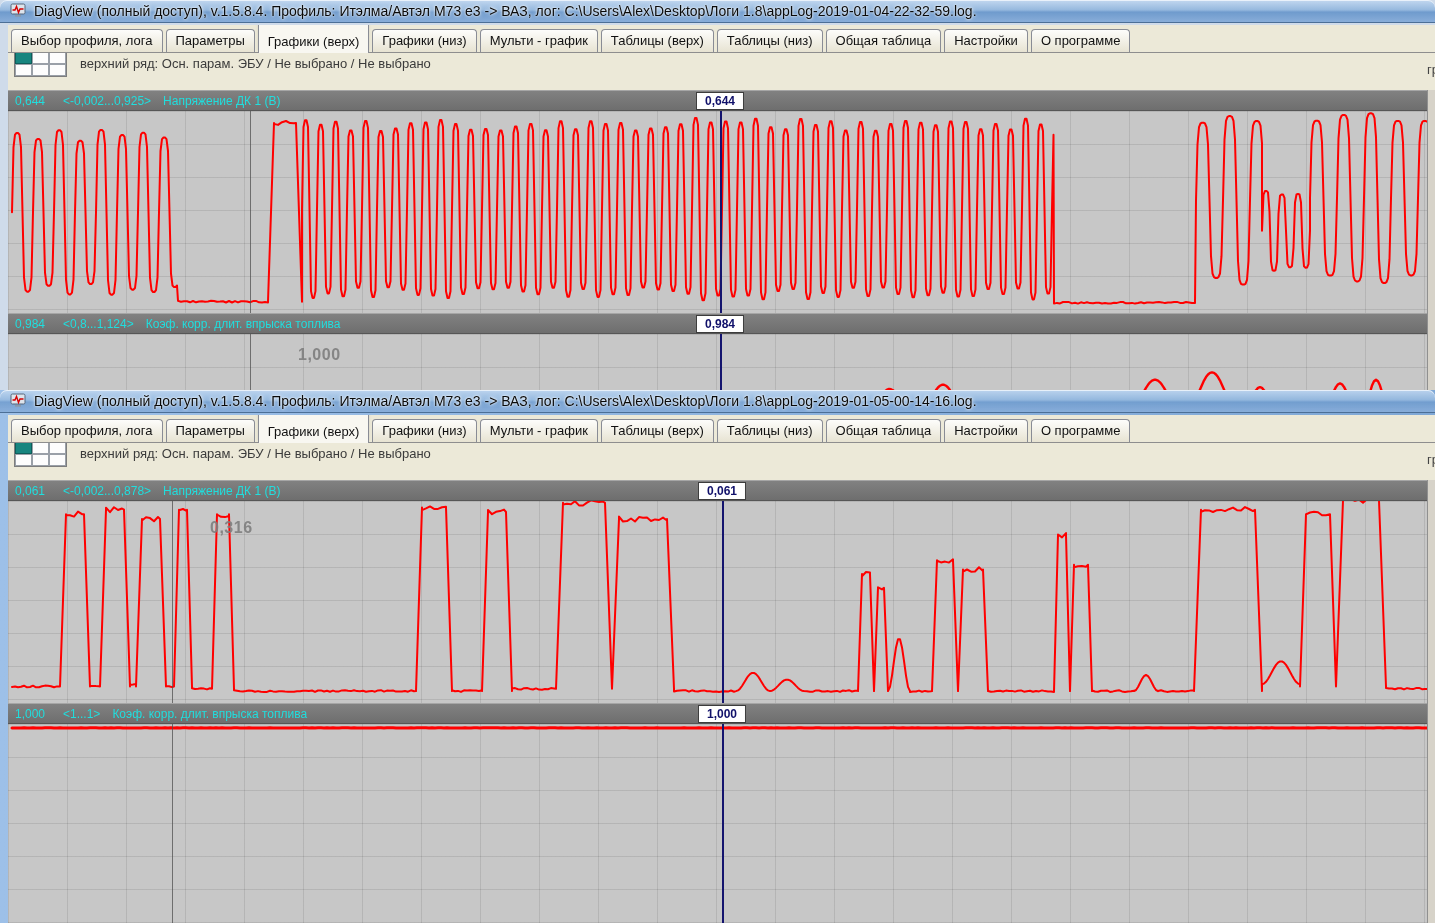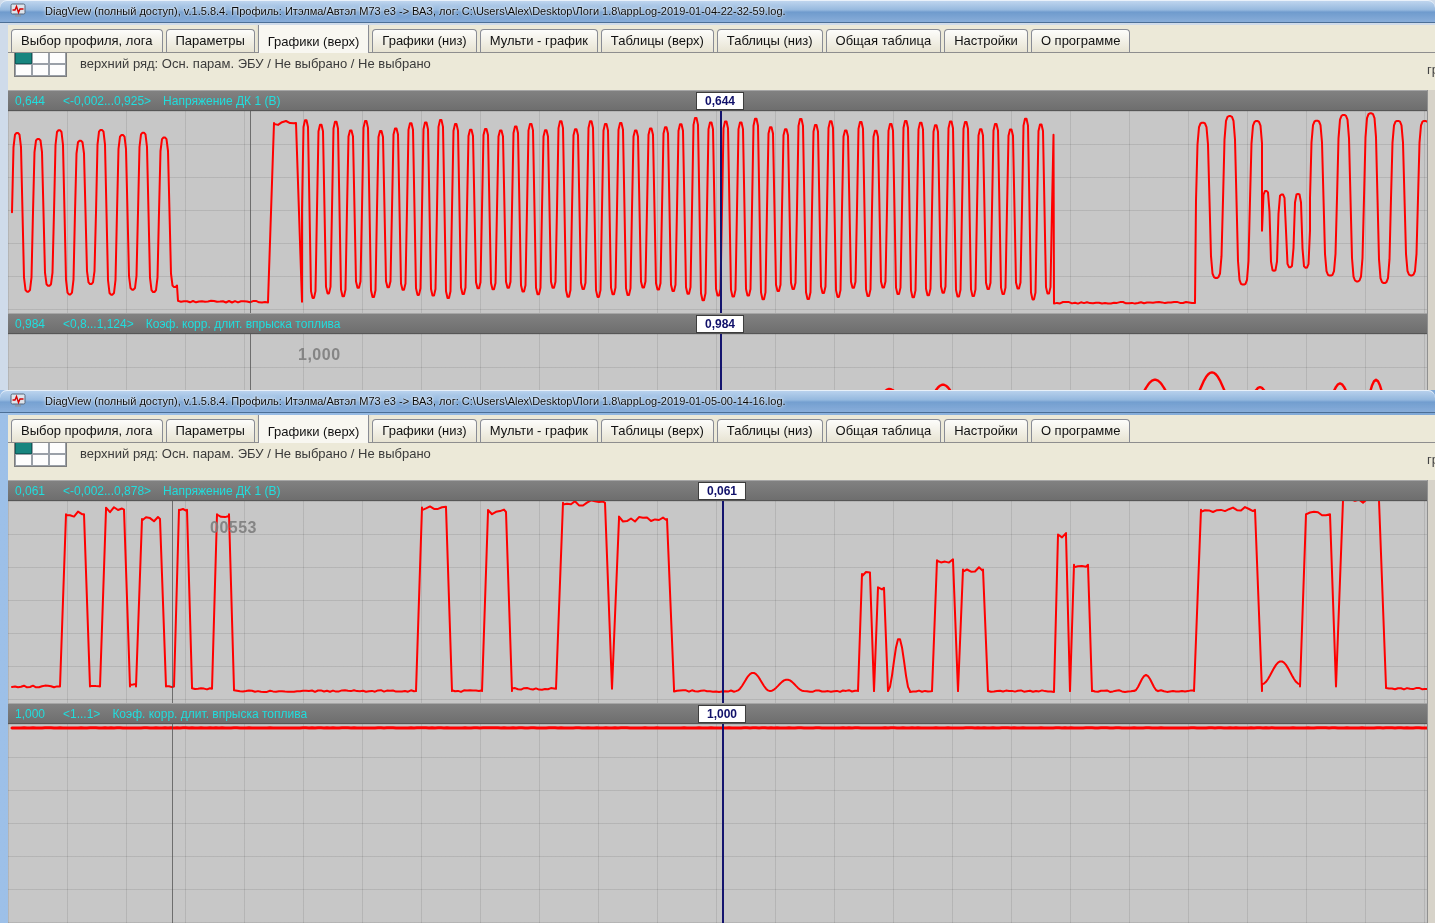--- a/index.html
+++ b/index.html
@@ -3,25 +3,25 @@
 <meta charset="utf-8">
 <style>
   *{margin:0;padding:0;box-sizing:border-box;}
   html,body{width:1435px;height:923px;overflow:hidden;}
   body{position:relative;background:#6f96c2;font-family:"Liberation Sans",sans-serif;}
 
   .window{position:absolute;left:0;width:1435px;}
   .win1{top:0;height:420px;z-index:1;background:#cfdbea;}
   .win2{top:390px;height:533px;z-index:2;background:linear-gradient(90deg,#9dc0e8,#7fa8d6);}
 
-  .titlebar{height:23px;display:flex;align-items:center;gap:19px;padding:0 10px;
+  .titlebar{height:23px;display:flex;align-items:center;gap:8px;padding:0 10px;
     background:linear-gradient(to bottom,#c3d8f0 0%,#96b9de 45%,#6f9bcd 55%,#88add9 100%);
     border-bottom:1px solid #4c6f96;border-radius:7px 7px 0 0;
     box-shadow:inset 0 1px rgba(255,255,255,.65);
-    font-size:11px;color:#0a0a0a;text-shadow:0 0 4px #fff,0 0 2px #fff;white-space:nowrap;overflow:hidden;}
+    font-size:14px;color:#0a0a0a;text-shadow:0 0 4px #fff,0 0 2px #fff;white-space:nowrap;overflow:hidden;}
   .win2 .titlebar{background:linear-gradient(to bottom,rgba(195,216,240,.88) 0%,rgba(150,185,222,.84) 45%,rgba(111,155,205,.84) 55%,rgba(136,173,217,.9) 100%);backdrop-filter:blur(1.5px);}
 
   .winbody{position:absolute;left:8px;right:0;top:25px;bottom:0;background:#ece9d8;overflow:hidden;}
 
   .tabbar{display:flex;align-items:flex-end;gap:3px;height:28px;padding:3px 2px 0 3px;background:#ece9d8;border-bottom:1px solid #8e8e8e;}
   .tab{border:1px solid #898c95;border-bottom:none;border-radius:4px 4px 0 0;padding:3px 9px 4px;
     font-size:13px;color:#111;background:linear-gradient(#fdfdfb,#e7e3d2);white-space:nowrap;cursor:default;}
   .tab.active{background:#f8f7f1;position:relative;top:1px;padding-top:15px;box-shadow:0 -2px 3px rgba(0,0,0,.10);}
 
   .toolbar{height:37px;display:flex;align-items:center;padding:0 10px 16px 6px;background:#ece9d8;position:relative;overflow:hidden;}
@@ -162,21 +162,21 @@
         <span class="range">&lt;-0,002...0,878&gt;</span>
         <span class="pname">Напряжение ДК 1 (В)</span>
         <span class="cursor-box" style="left: 714px;">0,061</span>
       </div>
       <div class="plot" style="height:202px">
         <svg width="1420" height="202">
             <path d="M4.0 185.9L7.0 185.5L10.0 186.3L13.0 185.8L16.0 184.7L19.0 186.3L22.0 186.0L25.0 184.7L28.0 186.3L31.0 186.2L34.0 185.3L37.0 184.6L40.0 184.7L43.0 185.2L46.0 186.3L49.0 185.4L52.0 185.2L52.0 185.5L58.0 13.3L58.0 14.3L62.0 14.2L66.0 15.6L70.0 10.6L74.0 13.2L76.0 13.3L82.0 185.5L82.0 184.7L85.0 184.9L88.0 185.1L91.0 185.2L92.0 185.5L98.0 8.7L98.0 6.7L102.0 11.2L106.0 6.2L110.0 9.0L114.0 7.5L116.0 8.7L122.0 185.5L122.0 184.0L125.0 183.6L128.0 183.1L128.0 185.5L134.0 17.9L134.0 19.5L138.0 16.3L142.0 17.1L146.0 20.3L150.0 16.0L152.0 17.9L158.0 185.5L158.0 185.3L161.0 185.2L164.0 186.1L166.0 185.5L171.0 8.7L171.0 9.2L175.0 8.0L179.0 10.2L179.0 8.7L184.0 185.5L184.0 187.3L187.0 188.0L190.0 187.7L193.0 187.3L196.0 187.6L199.0 188.4L202.0 187.2L204.0 187.8L209.0 13.3L209.0 13.5L213.0 15.8L217.0 16.1L221.0 15.0L221.0 13.3L226.0 187.8L226.0 189.2L229.0 189.7L232.0 190.2L235.0 190.4L238.0 190.0L241.0 189.4L244.0 189.8L247.0 190.8L250.0 190.1L253.0 190.8L256.0 190.9L259.0 190.9L262.0 189.7L265.0 190.4L268.0 190.7L271.0 190.2L274.0 190.2L277.0 190.5L280.0 190.7L283.0 190.8L286.0 190.8L289.0 190.3L292.0 190.3L295.0 189.7L298.0 189.7L301.0 190.0L304.0 189.5L307.0 190.9L310.0 189.5L313.0 189.4L316.0 190.5L319.0 189.7L322.0 190.7L325.0 189.6L328.0 190.6L331.0 190.4L334.0 189.4L337.0 189.2L340.0 189.7L343.0 190.1L346.0 189.2L349.0 190.1L352.0 190.2L355.0 189.8L358.0 190.8L361.0 190.3L364.0 189.9L367.0 190.7L370.0 189.4L373.0 189.2L376.0 190.6L379.0 189.6L382.0 189.7L385.0 189.5L388.0 190.6L391.0 190.4L394.0 190.5L397.0 190.1L400.0 190.7L403.0 189.3L406.0 190.2L408.0 190.1L414.0 6.4L414.0 9.1L418.0 7.4L422.0 5.4L426.0 7.9L430.0 7.9L434.0 6.3L438.0 5.7L438.0 6.4L444.0 190.1L444.0 189.3L447.0 190.2L450.0 189.9L453.0 190.9L456.0 189.3L459.0 189.5L462.0 189.3L465.0 189.6L468.0 189.6L471.0 190.0L474.0 189.3L474.0 190.1L480.0 11.0L480.0 9.0L484.0 13.2L488.0 10.8L492.0 10.1L496.0 8.6L498.0 11.0L504.0 190.1L504.0 187.4L507.0 187.1L510.0 188.3L513.0 188.6L516.0 187.2L519.0 187.0L522.0 187.9L525.0 188.5L528.0 187.4L531.0 188.6L534.0 188.7L537.0 188.0L540.0 188.2L543.0 187.1L546.0 187.5L548.0 187.8L555.0 1.8L555.0 3.4L559.0 2.7L563.0 3.2L567.0 0.2L571.0 4.4L575.0 4.5L579.0 1.6L583.0 -0.7L587.0 0.3L591.0 1.1L595.0 0.5L597.0 1.8L604.0 187.8L604.0 187.8L611.0 17.9L611.0 15.6L615.0 20.5L619.0 20.1L623.0 17.5L627.0 20.5L631.0 16.1L635.0 16.8L639.0 16.4L643.0 20.0L647.0 18.4L651.0 19.0L655.0 16.6L659.0 19.5L659.0 17.9L666.0 187.8L666.0 190.5L669.0 189.7L672.0 189.4L675.0 189.2L678.0 189.3L681.0 190.7L684.0 189.3L687.0 190.3L690.0 190.5L693.0 189.8L696.0 189.4L699.0 190.3L702.0 190.3L705.0 190.7L708.0 190.4L711.0 191.0L714.0 190.4L717.0 190.2L720.0 190.6L723.0 189.5L726.0 190.7L728.0 190.1L730.0 189.4L732.0 187.7L734.0 185.0L736.0 181.7L738.0 178.4L740.0 175.3L742.0 173.1L744.0 171.9L746.0 171.9L748.0 173.1L750.0 175.3L752.0 178.4L754.0 181.7L756.0 185.0L758.0 187.7L760.0 189.4L762.0 190.1L762.0 190.1L764.0 189.7L766.0 188.6L768.0 186.9L770.0 184.9L772.0 182.8L774.0 180.9L776.0 179.4L778.0 178.7L780.0 178.7L782.0 179.4L784.0 180.9L786.0 182.8L788.0 184.9L790.0 186.9L792.0 188.6L794.0 189.7L796.0 190.1L796.0 190.1L799.0 190.3L802.0 190.8L805.0 190.7L808.0 189.4L811.0 189.5L814.0 190.5L817.0 190.5L820.0 190.1L823.0 190.8L826.0 190.2L829.0 189.9L832.0 190.9L835.0 189.5L838.0 189.9L841.0 189.2L844.0 190.5L847.0 189.8L850.0 189.5L850.0 190.1L854.0 73.0L854.0 75.2L858.0 71.0L862.0 71.4L862.0 73.0L866.0 190.1L866.0 190.1L870.0 86.8L870.0 86.3L874.0 88.4L876.0 86.8L880.0 190.1L880.0 190.1L882.0 185.9L884.0 174.6L886.0 159.9L888.0 146.4L890.0 138.3L892.0 138.3L894.0 146.4L896.0 159.9L898.0 174.6L900.0 185.9L902.0 190.1L902.0 190.9L905.0 190.5L908.0 190.5L911.0 189.6L914.0 190.8L917.0 189.9L920.0 190.5L923.0 190.3L924.0 190.1L929.0 59.2L929.0 59.7L933.0 61.4L937.0 60.6L941.0 61.6L945.0 58.3L945.0 59.2L950.0 190.1L950.0 190.1L955.0 68.4L955.0 70.7L959.0 68.5L963.0 70.7L967.0 70.5L971.0 66.2L975.0 70.1L975.0 68.4L980.0 190.1L980.0 190.0L983.0 190.8L986.0 190.5L989.0 189.9L992.0 189.8L995.0 190.5L998.0 189.6L1001.0 190.1L1004.0 189.9L1007.0 190.6L1010.0 189.8L1013.0 189.4L1016.0 190.7L1019.0 190.2L1022.0 189.8L1025.0 190.8L1028.0 190.0L1031.0 190.4L1034.0 189.4L1037.0 190.1L1040.0 190.5L1043.0 190.5L1046.0 190.9L1046.0 190.1L1050.0 34.0L1050.0 33.5L1054.0 36.4L1058.0 32.1L1058.0 34.0L1062.0 190.1L1062.0 190.1L1066.0 63.8L1066.0 66.2L1070.0 65.3L1074.0 65.1L1078.0 65.7L1080.0 63.8L1084.0 190.1L1084.0 189.5L1087.0 190.5L1090.0 190.7L1093.0 189.7L1096.0 189.7L1099.0 189.4L1102.0 190.9L1105.0 190.4L1108.0 189.7L1111.0 189.3L1114.0 190.4L1117.0 190.9L1120.0 190.4L1123.0 190.2L1126.0 189.7L1126.0 190.1L1128.0 189.0L1130.0 186.0L1132.0 182.0L1134.0 178.0L1136.0 175.1L1138.0 174.0L1140.0 175.1L1142.0 178.0L1144.0 182.0L1146.0 186.0L1148.0 189.0L1150.0 190.1L1150.0 190.0L1153.0 189.2L1156.0 190.2L1159.0 190.9L1162.0 190.5L1165.0 190.1L1168.0 190.6L1171.0 190.4L1174.0 190.0L1177.0 190.5L1180.0 190.1L1183.0 189.4L1186.0 189.2L1186.0 190.1L1193.0 8.7L1193.0 10.7L1197.0 9.2L1201.0 9.4L1205.0 11.0L1209.0 9.2L1213.0 8.9L1217.0 10.1L1221.0 8.2L1225.0 6.6L1229.0 9.2L1233.0 9.5L1237.0 6.1L1241.0 8.0L1245.0 10.1L1247.0 8.7L1254.0 190.1L1254.0 183.2L1256.0 182.6L1258.0 180.8L1260.0 178.0L1262.0 174.5L1264.0 170.8L1266.0 167.1L1268.0 163.9L1270.0 161.6L1272.0 160.4L1274.0 160.4L1276.0 161.6L1278.0 163.9L1280.0 167.1L1282.0 170.8L1284.0 174.5L1286.0 178.0L1288.0 180.8L1290.0 182.6L1292.0 183.2L1292.0 185.5L1298.0 13.3L1298.0 13.4L1302.0 11.5L1306.0 10.7L1310.0 11.2L1314.0 14.2L1318.0 14.2L1322.0 13.2L1322.0 13.3L1328.0 185.5L1328.0 185.5L1335.0 -0.5L1335.0 -2.7L1339.0 -2.1L1343.0 -1.7L1347.0 -0.1L1351.0 -1.4L1355.0 1.7L1359.0 -1.9L1363.0 -2.3L1367.0 -3.1L1371.0 -0.9L1371.0 -0.5L1378.0 185.5L1378.0 186.9L1381.0 187.5L1384.0 187.5L1387.0 188.3L1390.0 187.2L1393.0 187.2L1396.0 188.4L1399.0 187.1L1402.0 187.8L1405.0 188.1L1408.0 187.1L1411.0 186.9L1414.0 188.2L1417.0 187.9L1420.0 188.0" fill="none" stroke="#ff0000" stroke-width="2" stroke-linejoin="round" stroke-linecap="round"></path>
           </svg>
         <div class="marker" style="left: 164px;"></div>
         <div class="cursor" style="left: 714px;"></div>
-        <span class="grid-label" style="left: 202px; top: 18px;">00553</span>
+        <span class="grid-label" style="left: 202px; top: 18px;">0,316</span>
       </div>
     </div>
 
     <div class="chart">
       <div class="chart-header">
         <span class="val">1,000</span>
         <span class="range">&lt;1...1&gt;</span>
         <span class="pname">Коэф. корр. длит. впрыска топлива</span>
         <span class="cursor-box" style="left: 714px;">1,000</span>
       </div>

